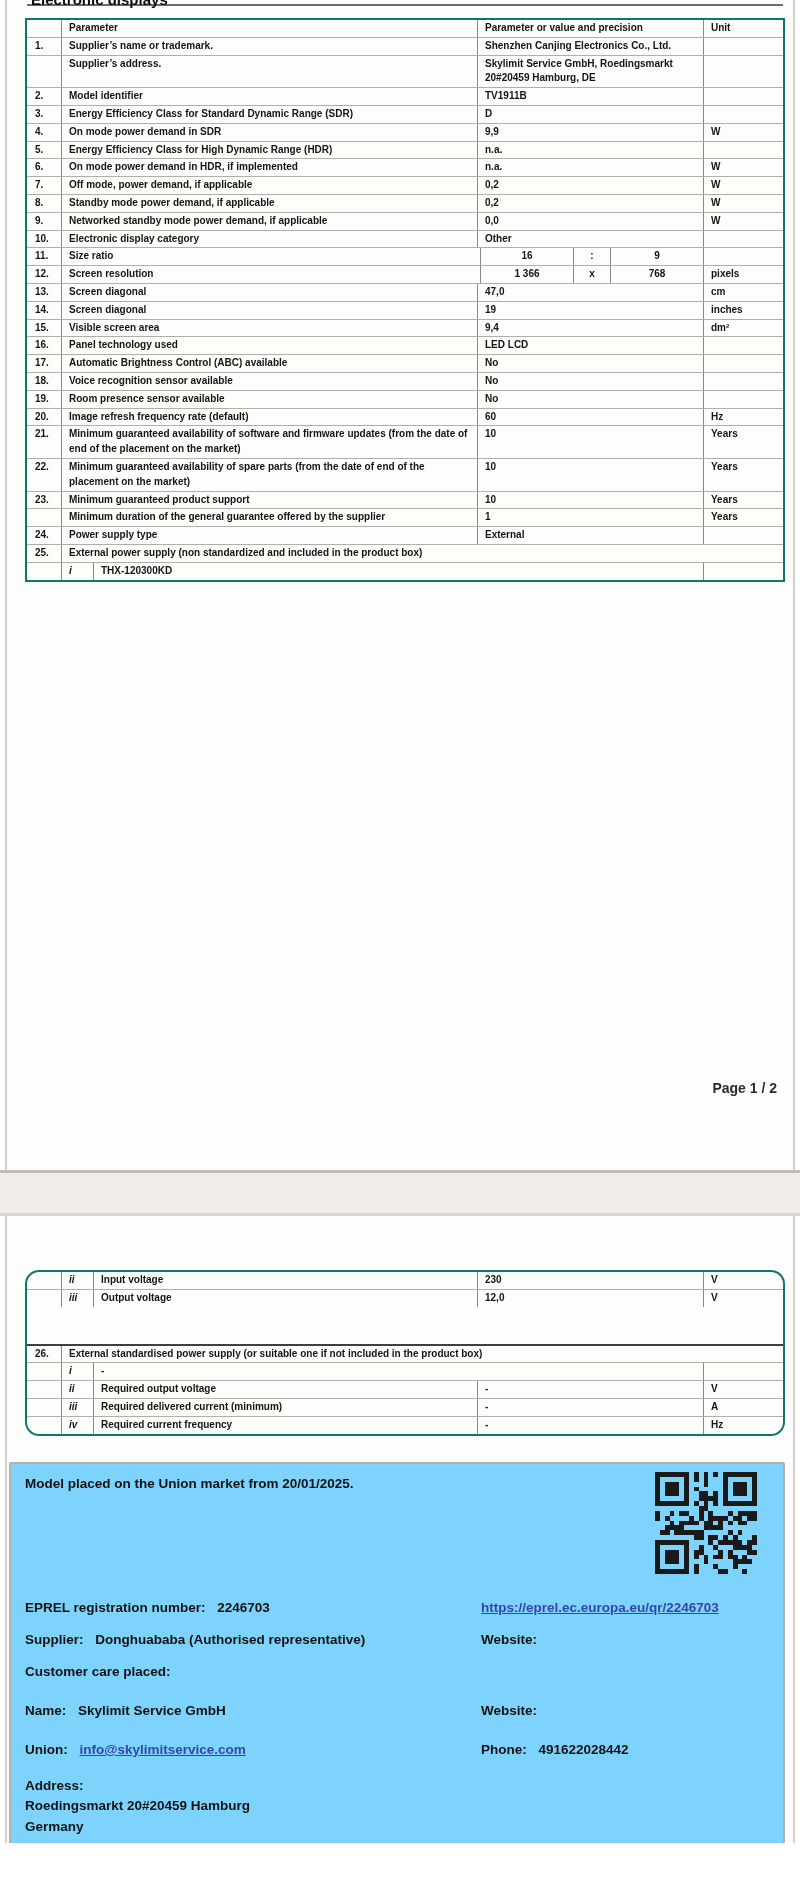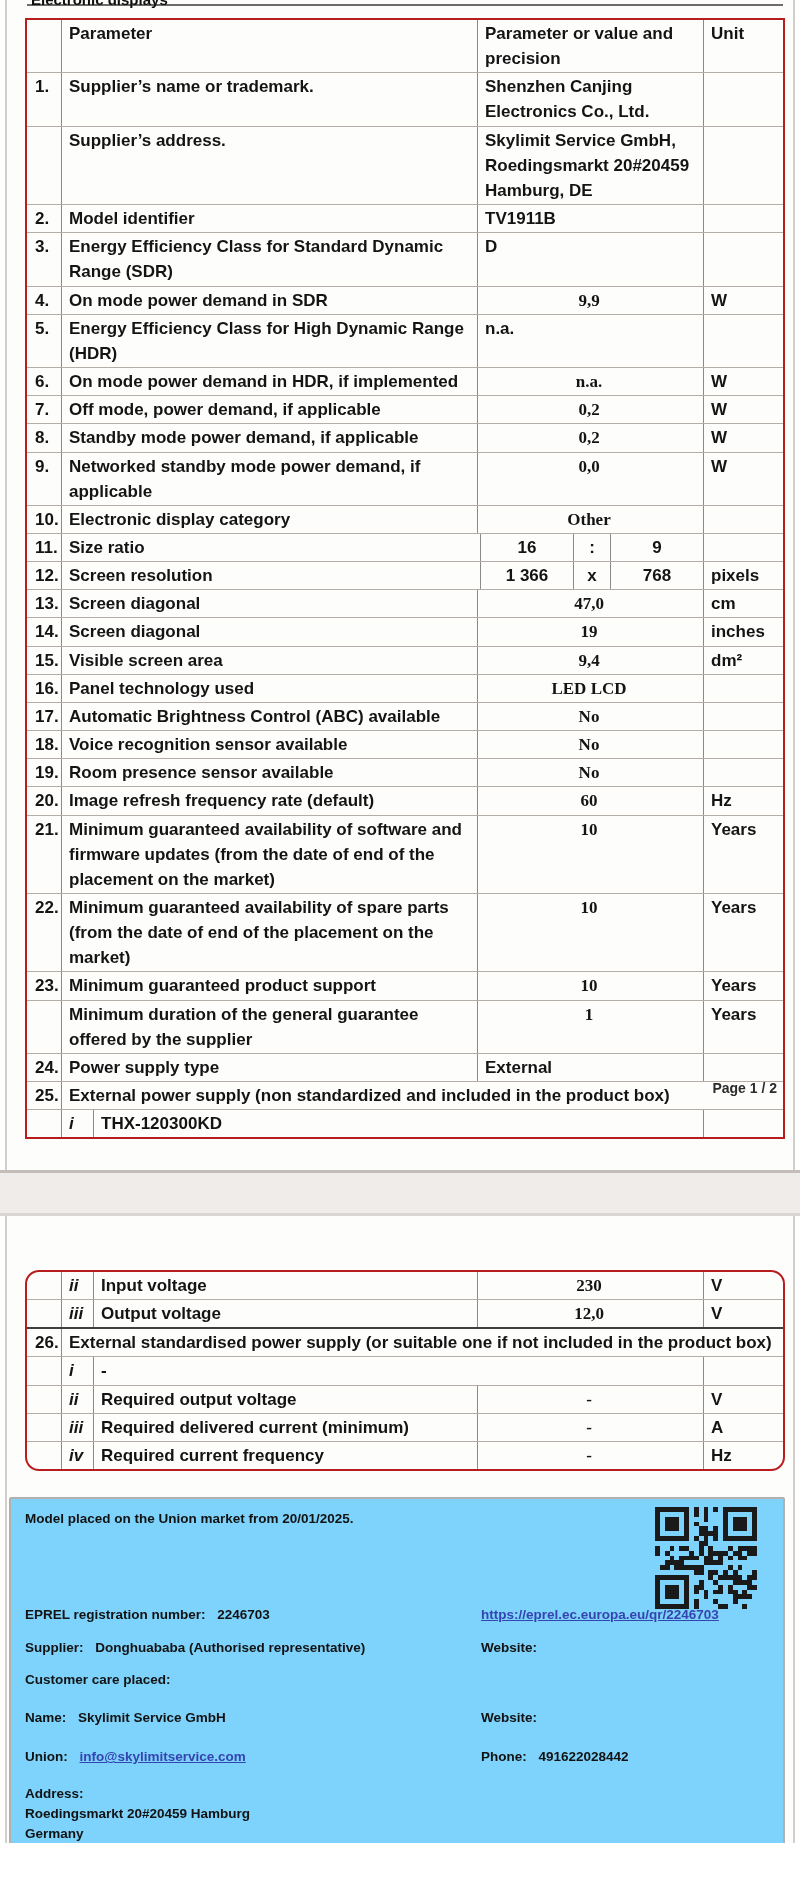--- a/index.html
+++ b/index.html
@@ -15,53 +15,53 @@
   }
   .page1{height:1170px;overflow:hidden;}
   .page-sep{height:40px;background:#efecea;border-top:3px solid #c2bdb9;border-bottom:3px solid #d9d5d2;}
   .page2{height:627px;overflow:hidden;}
 
   .doc-title{position:absolute;top:-9px;left:24px;font-size:15px;font-weight:bold;color:#101010;white-space:nowrap;}
   .title-rule{position:absolute;top:4px;left:20px;right:10px;height:2px;background:#6f6b68;}
 
   
   .t{
-    margin:18px 8px 0 18px;border:2px solid #b91c1c;
-    font-size:17px;font-weight:600;line-height:1.48;color:#141414;
+    margin:18px 8px 0 18px;border:2px solid #0f766e;
+    font-size:10px;font-weight:600;line-height:1.48;color:#141414;
   }
   .t2{margin-top:54px;border-radius:14px;}
   .row{display:flex;align-items:stretch;}
   .row + .row{border-top:1px solid #b5aea8;}
-  .row.heavy{border-top:2px solid #3f3f3f;}
+  .row.heavy{border-top:2px solid #3f3f3f;margin-top:37px;}
   .c{padding:1px 7px;box-sizing:border-box;}
   .cn{width:34px;flex:none;padding-left:8px;}
   .cs{width:32px;flex:none;border-left:1px solid #8a8a8a;font-style:italic;}
   .cl{flex:1;border-left:1px solid #8a8a8a;}
   .cv{width:226px;flex:none;border-left:1px solid #8a8a8a;}
-  .cv.r{text-align:center;padding-right:10px;font-family:Liberation Serif, serif;}
+  .cv.r{text-align:left;padding-right:10px;}
   .cu{width:80px;flex:none;border-left:1px solid #8a8a8a;}
   .c1,.c2{width:93px;flex:none;border-left:1px solid #8a8a8a;text-align:center;}
   .csep{width:37px;flex:none;border-left:1px solid #8a8a8a;text-align:center;}
   .hdr .c{font-weight:700;}
 
   .pfoot{position:absolute;top:1080px;right:16px;font-size:14px;font-weight:bold;color:#2b2b2b;}
 
   
   .ibox{
     position:relative;margin:26px 8px 0 2px;height:400px;box-sizing:border-box;
     border:2px solid #b3afac;border-radius:2px;background:#7dd3fc;
     padding:10px 14px;font-size:13.5px;font-weight:600;color:#121212;line-height:1.5;
   }
   .iline{display:flex;}
   .icol1{width:456px;flex:none;}
   .icol2{flex:1;}
   .ilab{font-weight:700;margin-right:8px;}
   .link{color:#3644b0;text-decoration:underline;font-weight:700;}
   .wrap-link{display:inline-block;width:250px;word-break:break-all;}
-  .m-eprel{margin-top:76px;}
+  .m-eprel{margin-top:104px;}
   .m-supplier{margin-top:12px;}
   .m-care{margin-top:12px;}
   .m-name{margin-top:18px;}
   .m-email{margin-top:19px;}
   .m-addr{margin-top:16px;}
   .qr{position:absolute;top:8px;right:26px;width:102px;height:102px;}
   .qr svg{width:102px;height:102px;display:block;}
 </style>
 </head>
 <body>

